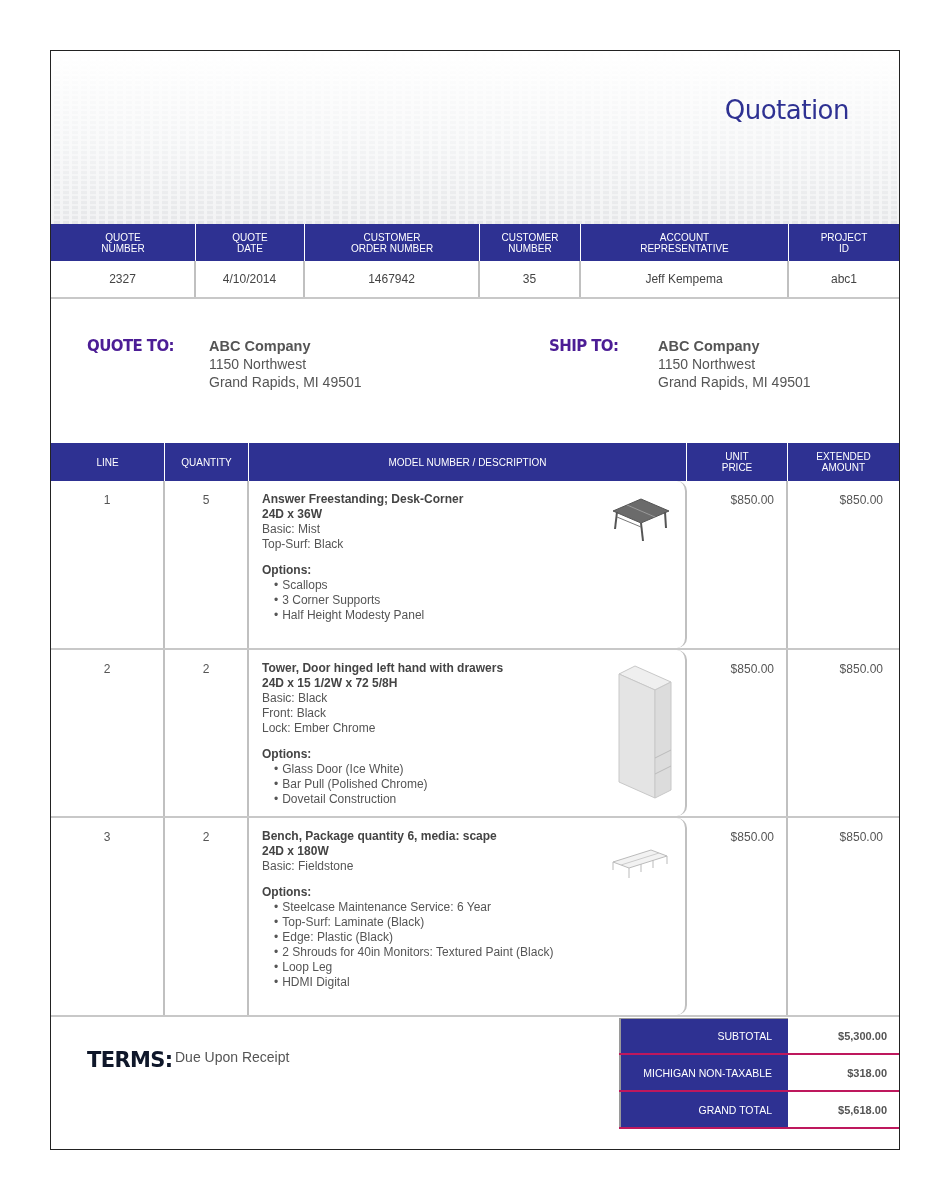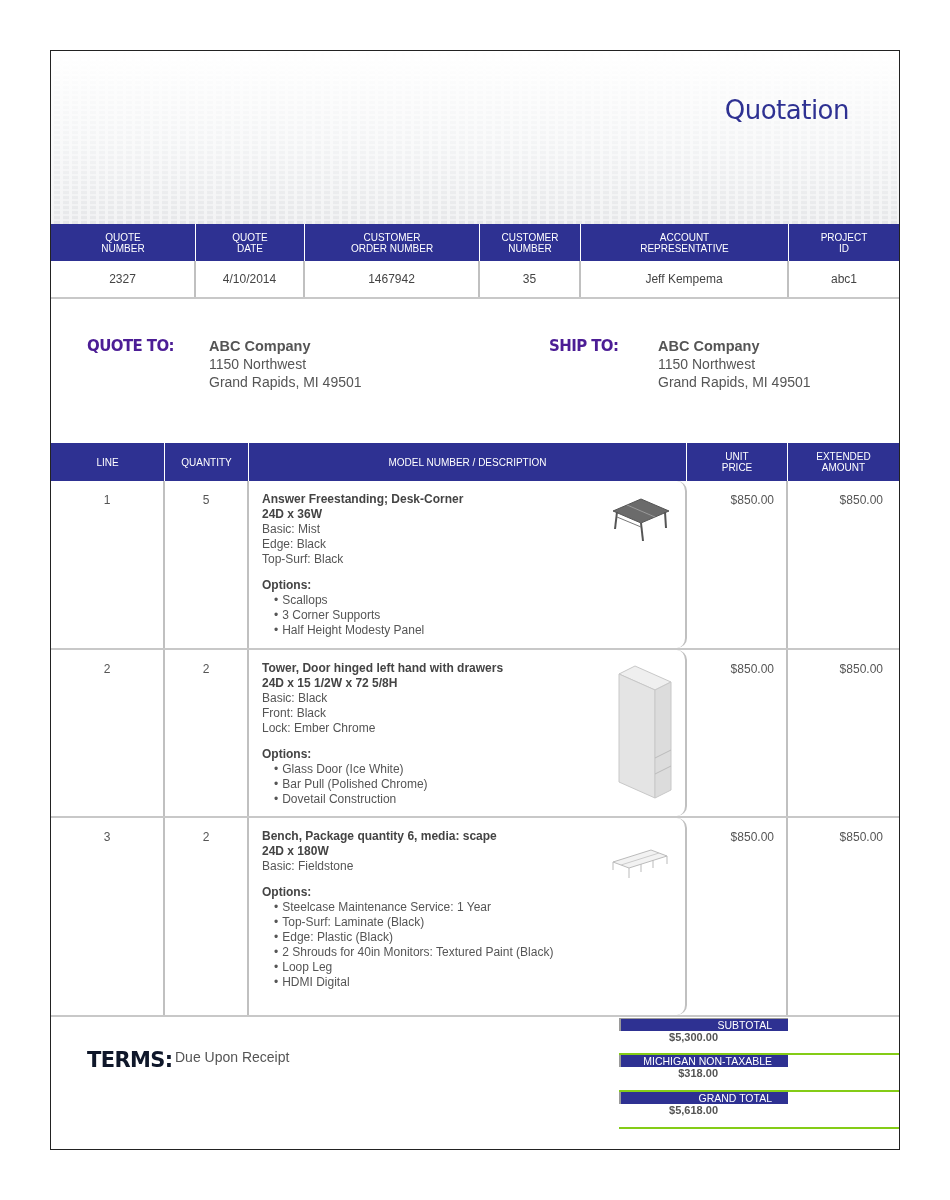--- a/index.html
+++ b/index.html
@@ -42,21 +42,21 @@
   .price { text-align: right; font-size: 12px; color: #555; padding: 12px 12px 0 0; }
   .price.ext { padding-right: 16px; }
   .desc { position: relative; padding: 11px 0 0 13px; font-size: 12px; line-height: 15px; color: #555; border-radius: 10px; }
   .desc .t { font-weight: bold; color: #444; }
   .desc .opt-title { font-weight: bold; color: #444; margin-top: 11px; }
   .desc ul { list-style: none; padding-left: 12px; }
   .desc li::before { content: "\2022"; margin-right: 4px; }
   .thumb { position: absolute; }
 
   .totals { position: absolute; left: 568px; top: 967px; width: 280px; }
-  .trow { display: flex; height: 37px; border-bottom: 2px solid #84cc16; flex-direction: column; }
+  .trow { display: flex; height: 37px; border-bottom: 2px solid #be185d; }
   .tlabel { width: 169px; background: #2e3192; color: #fff; font-size: 10.5px; text-transform: uppercase; text-align: right; padding-right: 16px; display: flex; align-items: center; justify-content: flex-end; border-left: 2px solid #9a9a9a; }
   .tval { width: 111px; font-size: 11px; font-weight: bold; color: #555; display: flex; align-items: center; justify-content: flex-end; padding-right: 12px; }
   .trow:first-child .tlabel { border-top: 1px solid #9a9a9a; }
 
   .terms-label { position: absolute; left: 36px; top: 997px; font-size: 21px; font-weight: bold; color: #0f172a; font-family: "DejaVu Sans", sans-serif; letter-spacing: -0.6px; }
   .terms-val { position: absolute; left: 124px; top: 998px; font-size: 14px; color: #555; }
 </style>
 </head>
 <body>
 
@@ -120,21 +120,20 @@
 
   <div class="items">
 
     <div class="row r1">
       <div class="num c1">1</div>
       <div class="num c2">5</div>
       <div class="desc c3">
         <div class="t">Answer Freestanding; Desk-Corner</div>
         <div class="t">24D x 36W</div>
         <div>Basic: Mist</div>
-        <div>Edge: Black</div>
         <div>Top-Surf: Black</div>
         <div class="opt-title">Options:</div>
         <ul>
           <li>Scallops</li>
           <li>3 Corner Supports</li>
           <li>Half Height Modesty Panel</li>
         </ul>
         <svg class="thumb" style="left:360px; top:14px;" width="62" height="48" viewBox="0 0 62 48">
           <polygon points="4,16 32,4 60,16 32,28" fill="#6b6b6b" stroke="#555" stroke-width="1"></polygon>
           <line x1="18" y1="10" x2="46" y2="22" stroke="#999" stroke-width="1"></line>
@@ -177,21 +176,21 @@
 
     <div class="row r3">
       <div class="num c1">3</div>
       <div class="num c2">2</div>
       <div class="desc c3">
         <div class="t">Bench, Package quantity 6, media: scape</div>
         <div class="t">24D x 180W</div>
         <div>Basic: Fieldstone</div>
         <div class="opt-title">Options:</div>
         <ul>
-          <li>Steelcase Maintenance Service: 1 Year</li>
+          <li>Steelcase Maintenance Service: 6 Year</li>
           <li>Top-Surf: Laminate (Black)</li>
           <li>Edge: Plastic (Black)</li>
           <li>2 Shrouds for 40in Monitors: Textured Paint (Black)</li>
           <li>Loop Leg</li>
           <li>HDMI Digital</li>
         </ul>
         <svg class="thumb" style="left:362px; top:30px;" width="58" height="32" viewBox="0 0 58 32">
           <polygon points="2,14 40,2 56,8 18,20" fill="#f2f2f2" stroke="#bbb" stroke-width="1"></polygon>
           <line x1="10" y1="17" x2="48" y2="5" stroke="#ccc" stroke-width="1"></line>
           <line x1="2" y1="14" x2="2" y2="22" stroke="#bbb" stroke-width="1"></line>

